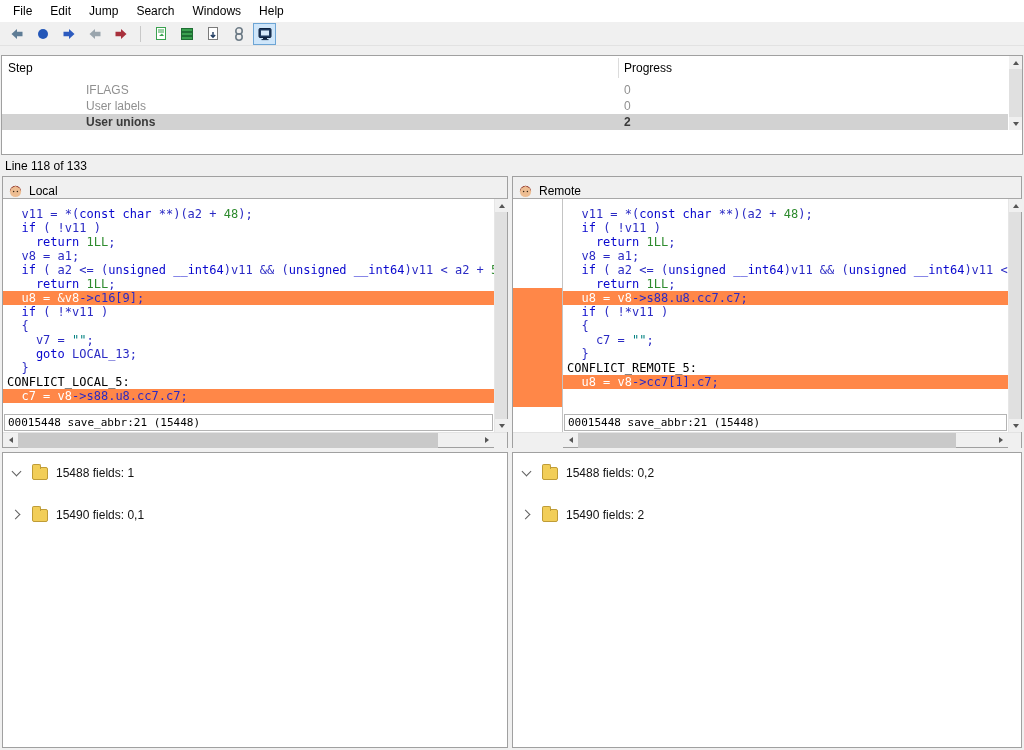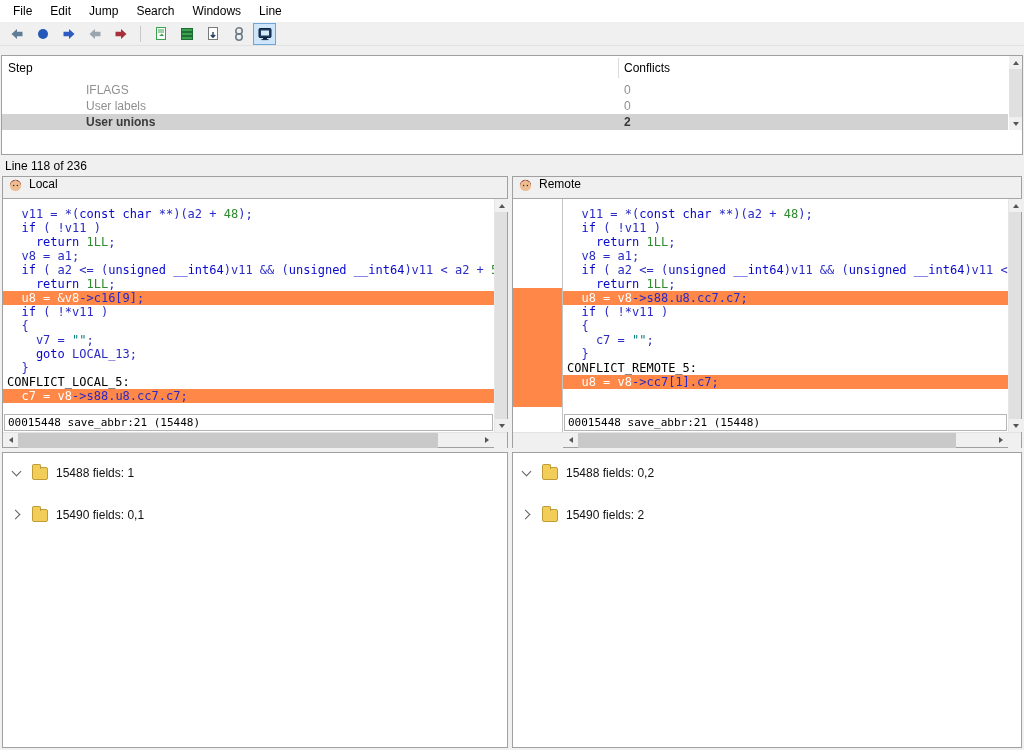--- a/index.html
+++ b/index.html
@@ -55,21 +55,21 @@
   .corner { width:13px; height:15px; background:#f0f0f0; }
   .hspacer { width:50px; height:15px; background:#f0f0f0; }
 
   
   .lineinfo { position:absolute; top:158px; left:5px; height:16px; line-height:16px; }
 
   
   .pane { position:absolute; top:176px; height:272px; background:#ffffff; border:1px solid #a0a0a0; display:flex; flex-direction:column; }
   .pane-local { left:2px; width:506px; }
   .pane-remote { left:512px; width:510px; }
-  .pane-header { height:22px; background:#f0f0f0; border-bottom:1px solid #a8a8a8; display:flex; align-items:flex-start; padding:0 5px; flex:none; }
+  .pane-header { height:22px; background:#f0f0f0; border-bottom:1px solid #a8a8a8; display:flex; align-items:flex-end; padding:0 5px; flex:none; }
   .pane-header .ph-label { margin-left:6px; }
   .pane-body { flex:1; display:flex; min-height:0; }
   .map-col { width:50px; flex:none; background:#ffffff; border-right:1px solid #c4c4c4; position:relative; }
   .map-block { position:absolute; left:0; right:0; top:89px; height:119px; background:var(--hl,#ff8748); }
   .code-col { flex:1; display:flex; flex-direction:column; min-width:0; }
   .code-area { flex:1; overflow:hidden; padding:8px 0 0 4px; font-family:"DejaVu Sans Mono", monospace; font-size:12px; line-height:14px; }
   .code-line { height:14px; white-space:pre; }
   .code-line.hl { background:var(--hl,#ff8748); margin-left:-4px; padding-left:4px; }
   .addr-bar { height:17px; flex:none; border:1px solid #b4b4b4; margin:0 1px 1px 1px; background:#fff; font-family:"DejaVu Sans Mono", monospace; font-size:11px; line-height:15px; padding-left:3px; color:#000; }
   .vscroll { width:13px; flex:none; background:#f0f0f0; border-left:1px solid #e6e6e6; display:flex; flex-direction:column; }
@@ -100,21 +100,21 @@
 <body>
 
 <div class="app">
 
   <div class="menubar">
       <div class="menu-item">File</div>
       <div class="menu-item">Edit</div>
       <div class="menu-item">Jump</div>
       <div class="menu-item">Search</div>
       <div class="menu-item">Windows</div>
-      <div class="menu-item">Line</div>
+      <div class="menu-item">Help</div>
     </div>
 
   <div class="toolbar">
     <div class="tbtn">
       <svg width="16" height="16" viewBox="0 0 16 16">
           <path d="M8 3 L2.5 8 L8 13 L8 10.2 H13.5 V5.8 H8 Z" fill="#5f7d96"></path>
         </svg>
     </div>
     <div class="tbtn">
       <svg width="16" height="16" viewBox="0 0 16 16">
@@ -172,21 +172,21 @@
           <rect x="4.5" y="13.1" width="7" height="1" fill="#0f2340"></rect>
         </svg>
     </div>
   </div>
 
   <div class="progress-window">
     <div class="ptable">
       <div class="phead">
         <span class="ph-step">Step</span>
         <span class="ph-div"></span>
-        <span class="ph-conf">Conflicts</span>
+        <span class="ph-conf">Progress</span>
       </div>
       <div class="prows">
           <div class="prow">
             <div class="pcell-step">IFLAGS</div>
             <div class="pcell-conf">0</div>
           </div>
           <div class="prow">
             <div class="pcell-step">User labels</div>
             <div class="pcell-conf">0</div>
           </div>
@@ -198,21 +198,21 @@
       <div class="tvscroll">
         <div class="arr u"></div>
         <div class="vtrack">
             <div class="vthumb"></div>
           </div>
         <div class="arr d"></div>
       </div>
     </div>
   </div>
 
-  <div class="lineinfo">Line 118 of 236</div>
+  <div class="lineinfo">Line 118 of 133</div>
 
   <div class="pane pane-local">
     <div class="pane-header">
       <svg width="15" height="15" viewBox="0 0 16 16">
           <circle cx="8" cy="9" r="6" fill="#edbd92"></circle>
           <path d="M2 9 A6 6 0 0 1 14 9 L12.5 5.5 L8 3.2 L3.5 5.5 Z" fill="#7d1d1d"></path>
           <circle cx="6" cy="9" r="0.8" fill="#3a2a1a"></circle>
           <circle cx="10" cy="9" r="0.8" fill="#3a2a1a"></circle>
         </svg>
       <span class="ph-label">Local</span>

